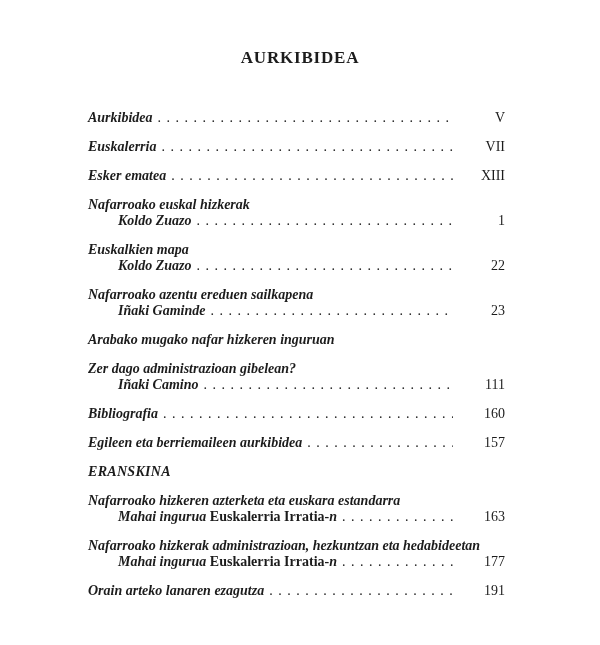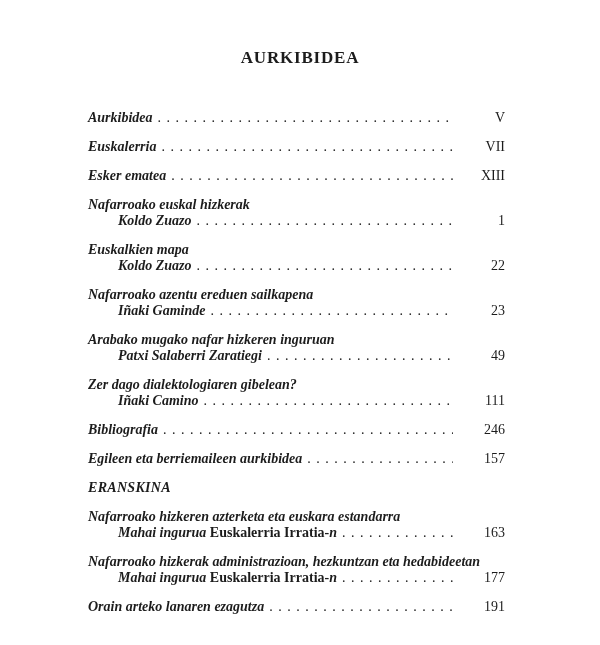--- a/index.html
+++ b/index.html
@@ -135,41 +135,36 @@
         <div class="line author-line">
           <span class="author"><span>Iñaki Gaminde</span></span>
           <span class="leader"></span>
           <span class="page-num">23</span>
         </div>
       </div>
       <div class="entry with_author">
         <div class="line title-line">
           <span class="entry-title">Arabako mugako nafar hizkeren inguruan</span>
         </div>
-        <div class="line author-line">
-          <span class="author"><span>Patxi Salaberri Zaratiegi</span></span>
-          <span class="leader"></span>
-          <span class="page-num">49</span>
-        </div>
-      </div>
-      <div class="entry with_author">
-        <div class="line title-line">
-          <span class="entry-title">Zer dago dialektologiaren gibelean?</span>
+      </div>
+      <div class="entry with_author">
+        <div class="line title-line">
+          <span class="entry-title">Zer dago administrazioan gibelean?</span>
         </div>
         <div class="line author-line">
           <span class="author"><span>Iñaki Camino</span></span>
           <span class="leader"></span>
           <span class="page-num">111</span>
         </div>
       </div>
       <div class="entry simple">
         <div class="line title-line">
           <span class="entry-title">Bibliografia</span>
           <span class="leader"></span>
-          <span class="page-num">246</span>
+          <span class="page-num">160</span>
         </div>
       </div>
       <div class="entry simple">
         <div class="line title-line">
           <span class="entry-title">Egileen eta berriemaileen aurkibidea</span>
           <span class="leader"></span>
           <span class="page-num">157</span>
         </div>
       </div>
       <div class="entry section">

